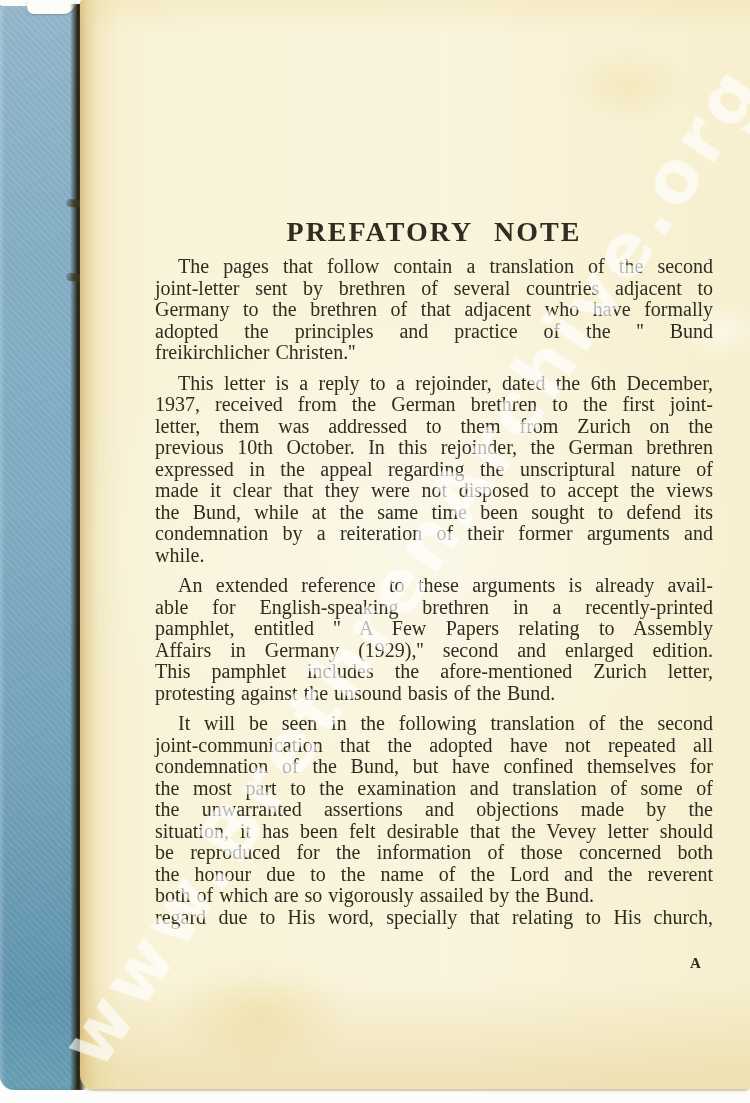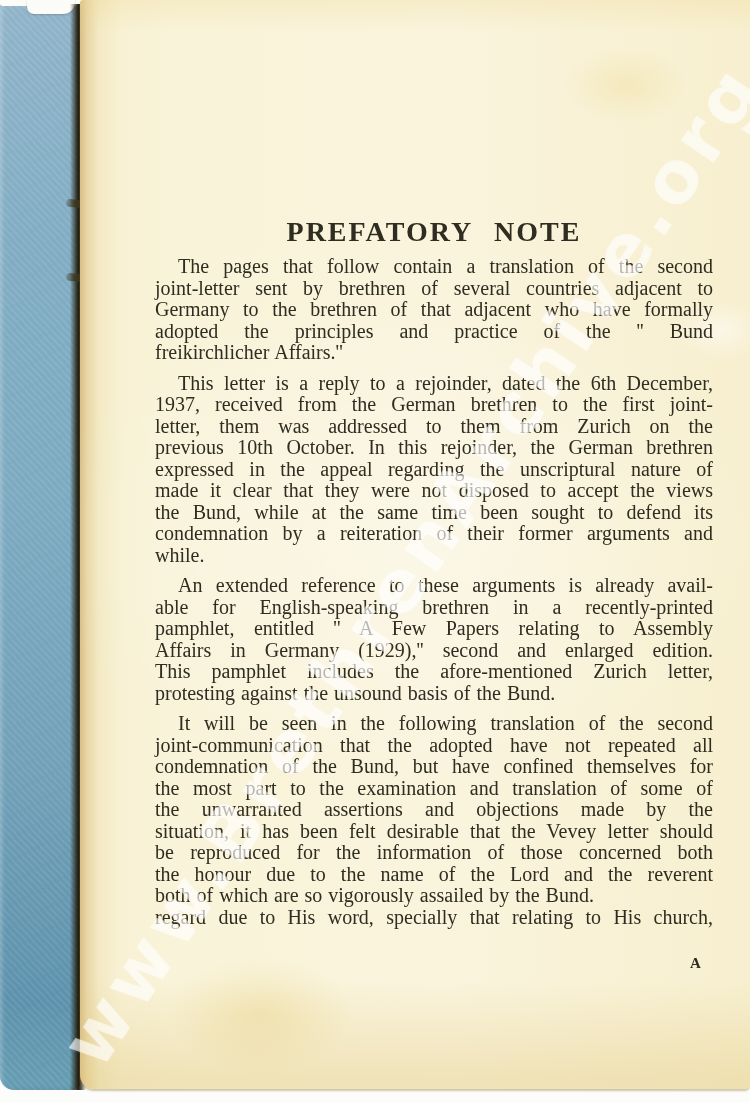--- a/index.html
+++ b/index.html
@@ -103,21 +103,21 @@
   <div class="page"></div>
 
   <div class="content">
     <h1 class="heading">PREFATORY NOTE</h1>
     <div>
         <div class="paragraph">
           <div class="line first">The pages that follow contain a translation of the second</div>
           <div class="line">joint-letter sent by brethren of several countries adjacent to</div>
           <div class="line">Germany to the brethren of that adjacent who have formally</div>
           <div class="line">adopted the principles and practice of the '' Bund</div>
-          <div class="line last">freikirchlicher Affairs.''</div>
+          <div class="line last">freikirchlicher Christen.''</div>
         </div>
         <div class="paragraph">
           <div class="line first">This letter is a reply to a rejoinder, dated the 6th December,</div>
           <div class="line">1937, received from the German brethren to the first joint-</div>
           <div class="line">letter, them was addressed to them from Zurich on the</div>
           <div class="line">previous 10th October.  In this rejoinder, the German brethren</div>
           <div class="line">expressed in the appeal regarding the unscriptural nature of</div>
           <div class="line">made it clear that they were not disposed to accept the views</div>
           <div class="line">the Bund, while at the same time been sought to defend its</div>
           <div class="line">condemnation by a reiteration of their former arguments and</div>

